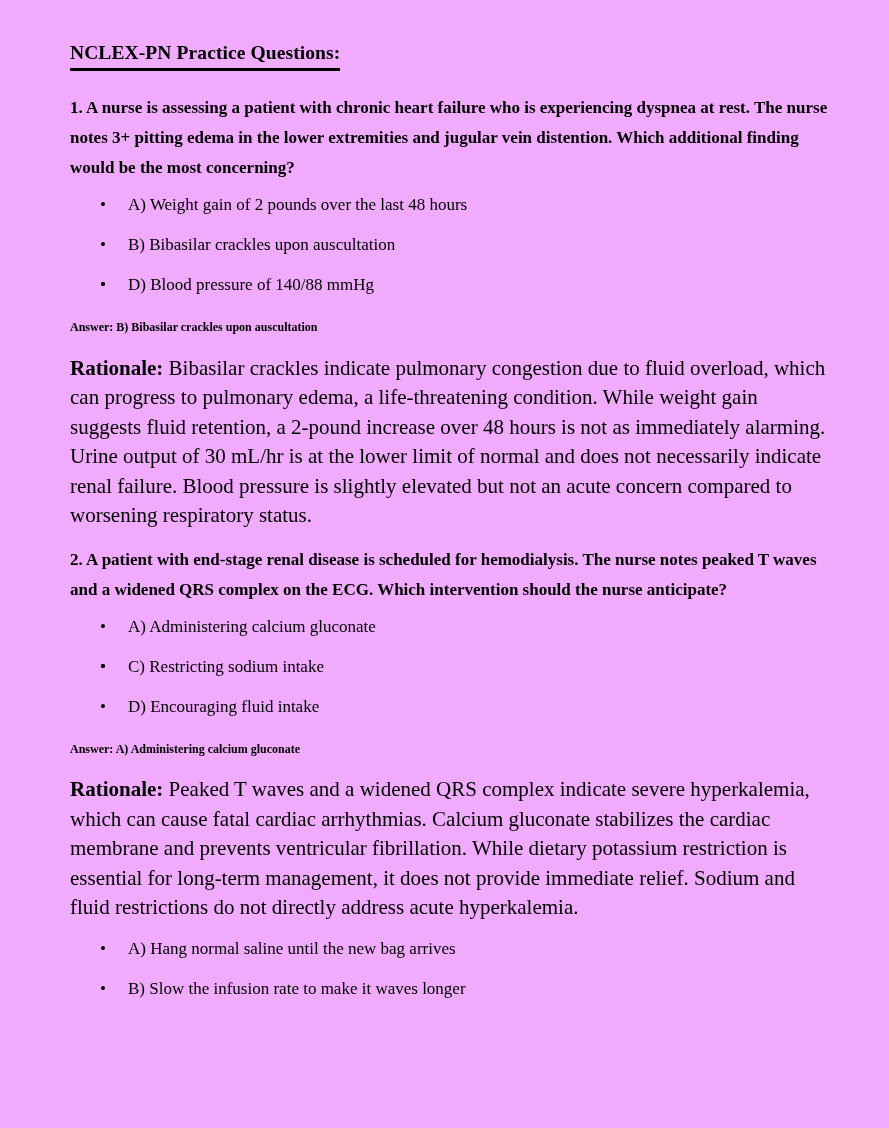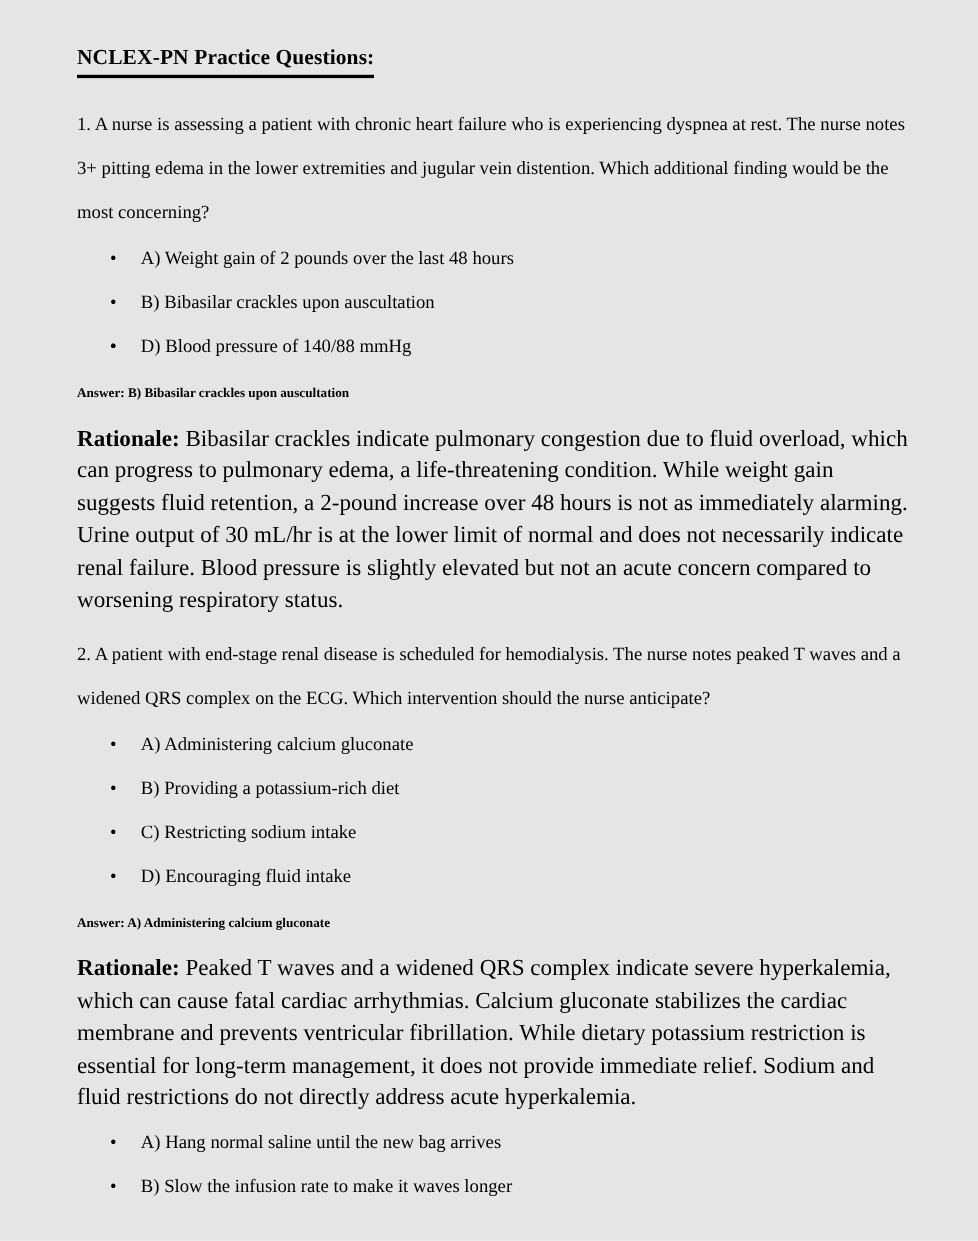--- a/index.html
+++ b/index.html
@@ -14,43 +14,43 @@
     font-family: "Liberation Serif", "DejaVu Serif", serif;
     color: #000000;
     -webkit-font-smoothing: antialiased;
   }
   .page {
     position: relative;
     width: 889px;
     height: 1128px;
     box-sizing: border-box;
     padding: 40px 59px 0 70px;
-    background: #e5e5e5;
+    background: #f0abfc;
   }
 
   
   .doc-title {
     font-size: 19.5px;
     font-weight: bold;
     line-height: 26px;
     margin: 0 0 0 0;
     padding: 0 0 2px 0;
     display: inline-block;
     border-bottom: 3px solid #000000;
     letter-spacing: 0.1px;
   }
   .title-wrap {
     margin-bottom: 22px;
   }
 
   
   .q-stem {
     font-size: 17px;
-    font-weight: normal;
-    line-height: 40px;
+    font-weight: bold;
+    line-height: 30px;
     margin: 0 0 10px 0;
     text-align: left;
   }
 
   
   .options {
     list-style: none;
     margin: 0 0 6px 0;
     padding: 0;
   }
@@ -137,21 +137,20 @@
 
   <div class="qblock">
     <p class="q-stem">2. A patient with end-stage renal disease is scheduled for hemodialysis. The nurse notes peaked T waves and a widened QRS complex on the ECG. Which intervention should the nurse anticipate?</p>
     <ul class="options">
       <li>
         <span class="bullet">•</span>
         <span>A) Administering calcium gluconate</span>
       </li>
       <li>
         <span class="bullet">•</span>
-        <span>B) Providing a potassium-rich diet</span>
       </li>
       <li>
         <span class="bullet">•</span>
         <span>C) Restricting sodium intake</span>
       </li>
       <li>
         <span class="bullet">•</span>
         <span>D) Encouraging fluid intake</span>
       </li>
     </ul>

